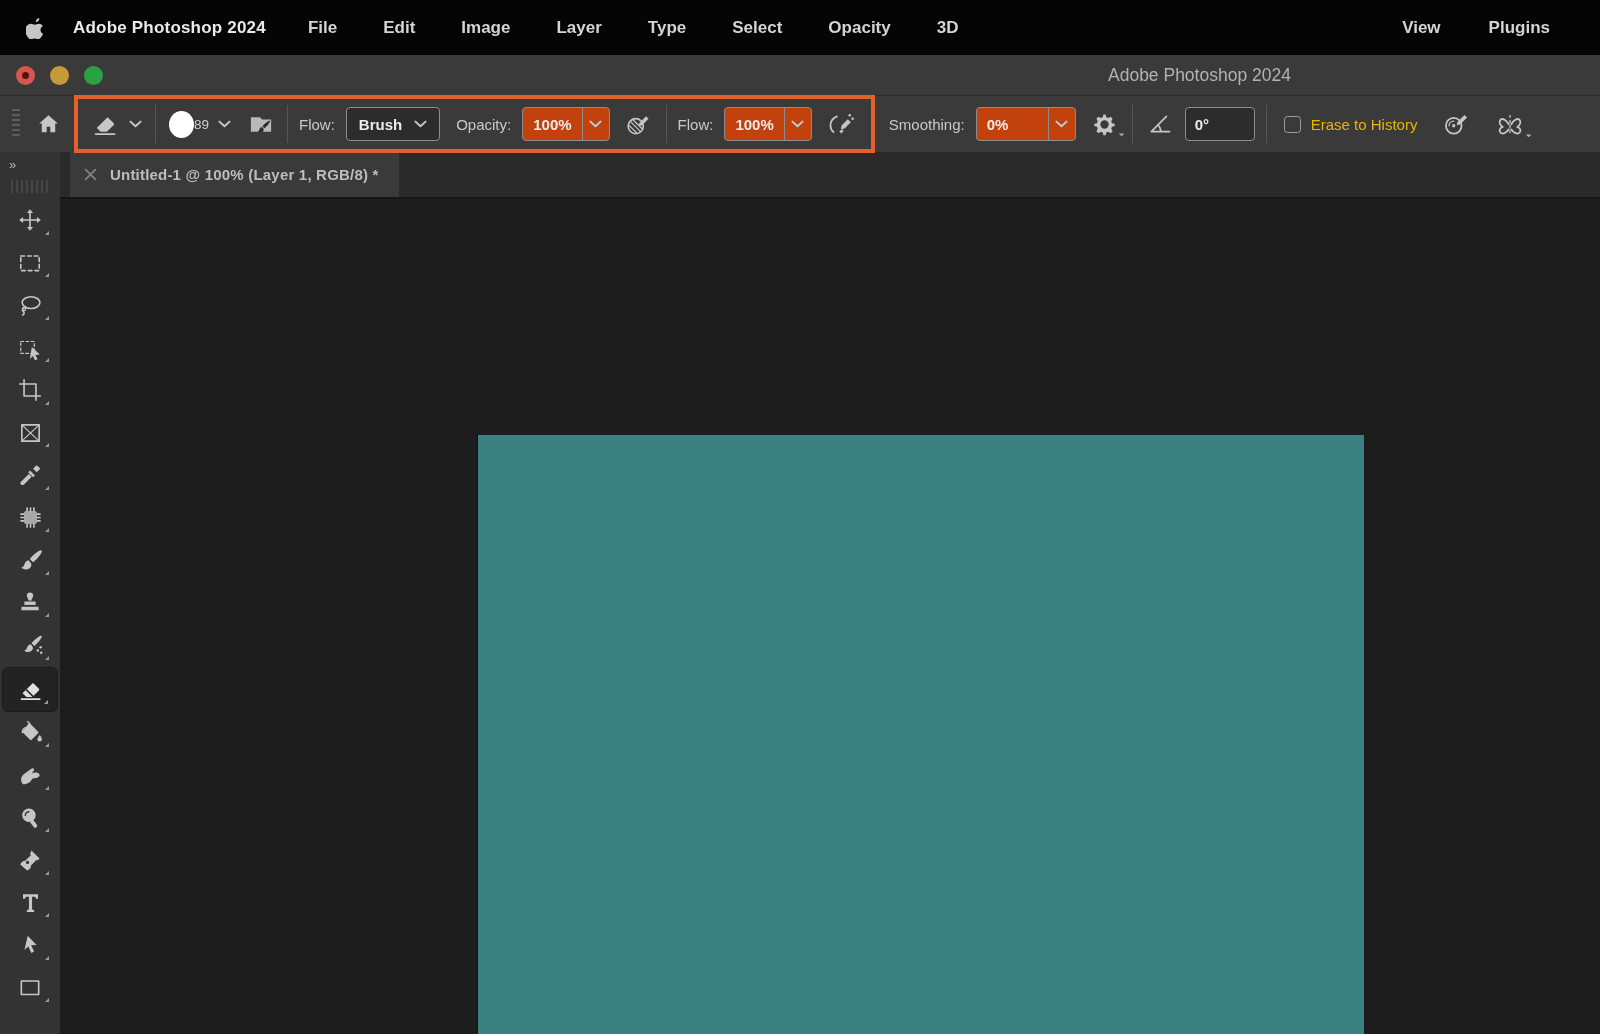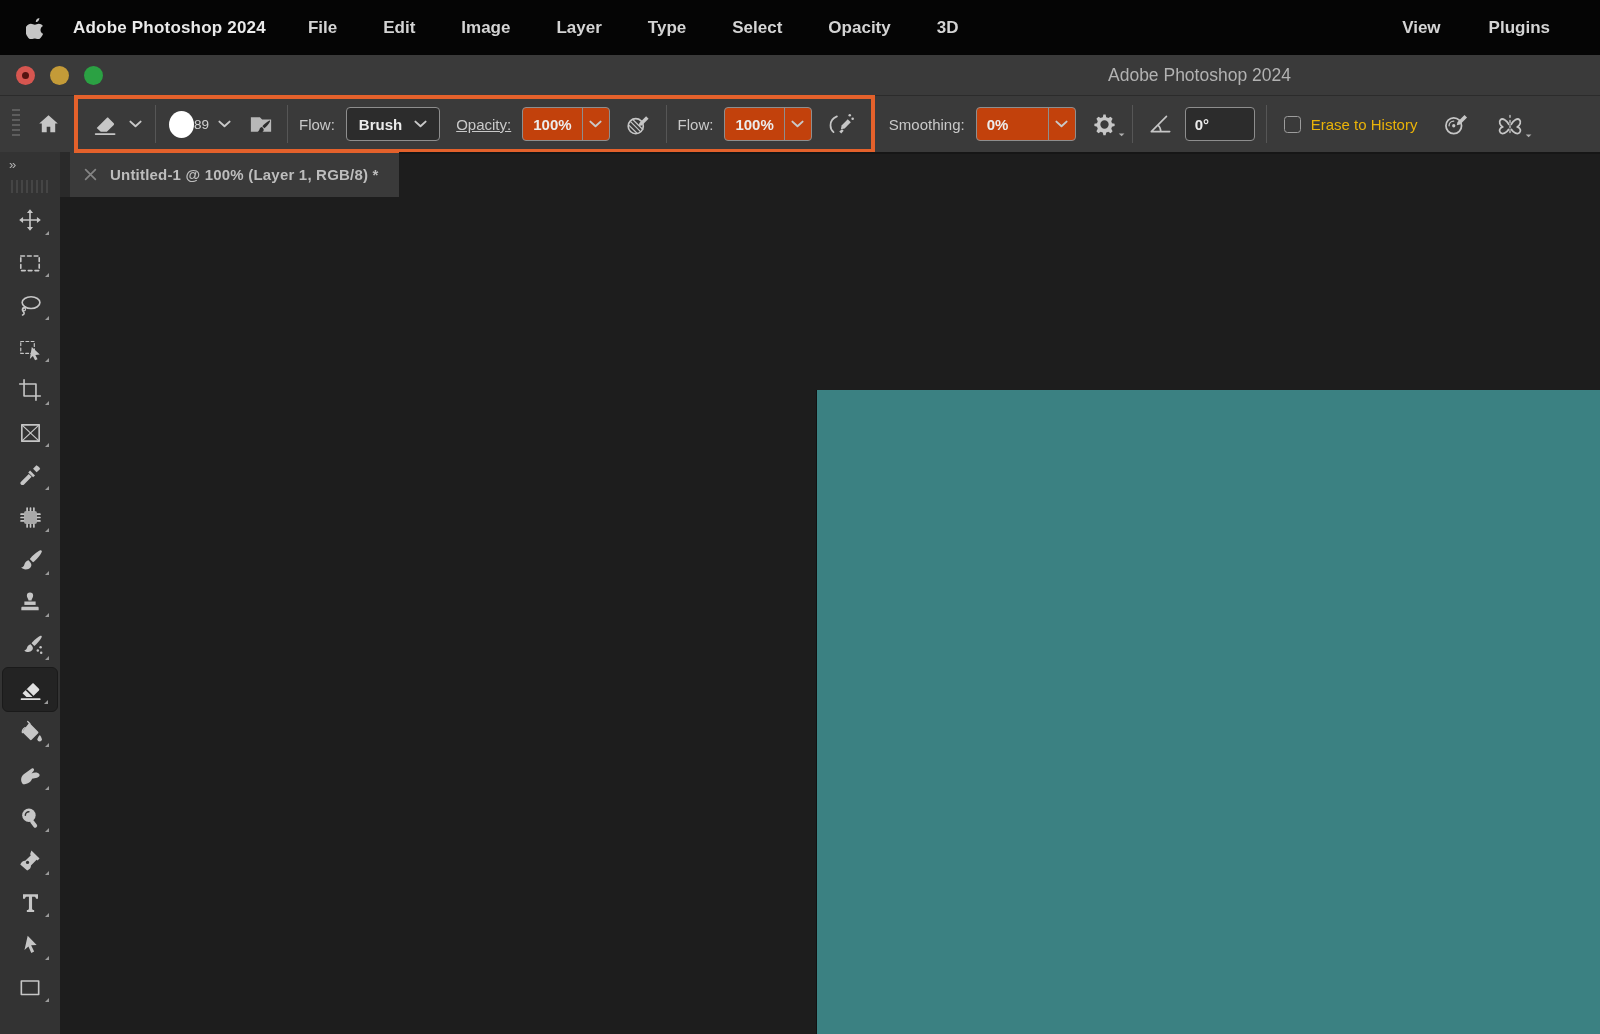--- a/index.html
+++ b/index.html
@@ -113,21 +113,21 @@
     position:relative; flex:none;
   }
   .tool::after {
     content:""; position:absolute; right:9px; bottom:7px;
     border-left:4.5px solid transparent; border-bottom:4.5px solid #9a9a9a;
   }
   .tool.selected { background:#232323; border:1px solid #1a1a1a; border-radius:6px; height:45px; }
   .tool.selected .ic .st { stroke:#e0e0e0; }
   .tool.selected .ic .fl { fill:#e0e0e0; }
 
-  .doc-area { flex:1; display:flex; flex-direction:row; background:#1d1d1d; min-width:0; }
+  .doc-area { flex:1; display:flex; flex-direction:column; background:#1d1d1d; min-width:0; }
   .tab-bar { height:45px; background:#2a2a2a; display:flex; align-items:stretch; flex:none; }
   .doc-tab {
     margin-left:10px; background:#3a3a3a; display:flex; align-items:center;
     padding:0 20px 0 14px; gap:13px;
   }
   .tab-title { color:#bdbdbd; font-size:15px; font-weight:bold; letter-spacing:.2px; }
   .canvas-area { flex:1; position:relative; border-top:2px solid #161616; background:#1d1d1d; overflow:hidden; }
   .artwork { position:absolute; left:418px; top:236px; width:886px; bottom:0; background:#3b8182; box-shadow:-1px 0 0 rgba(0,0,0,.35); }
 </style>
 </head>
@@ -205,21 +205,21 @@
     <div class="sep"></div>
 
     <span class="obar-label first">Flow:</span>
     <div class="mode-box">
       <span>Brush</span>
       <svg class="chev" width="13" height="8" viewBox="0 0 12 7">
           <path d="M1.3 1.3L6 5.6l4.7-4.3"></path>
         </svg>
     </div>
 
-    <span class="obar-label" style="margin-left:16px;text-decoration:underline;">Opacity:</span>
+    <span class="obar-label" style="margin-left:16px;">Opacity:</span>
     <div class="val-box">
       <span class="val">100%</span>
       <span class="chev-cell">
           <svg class="chev" width="13" height="8" viewBox="0 0 12 7">
             <path d="M1.3 1.3L6 5.6l4.7-4.3"></path>
           </svg>
         </span>
     </div>
 
     <span class="obar-icon" style="margin-left:14px;">

